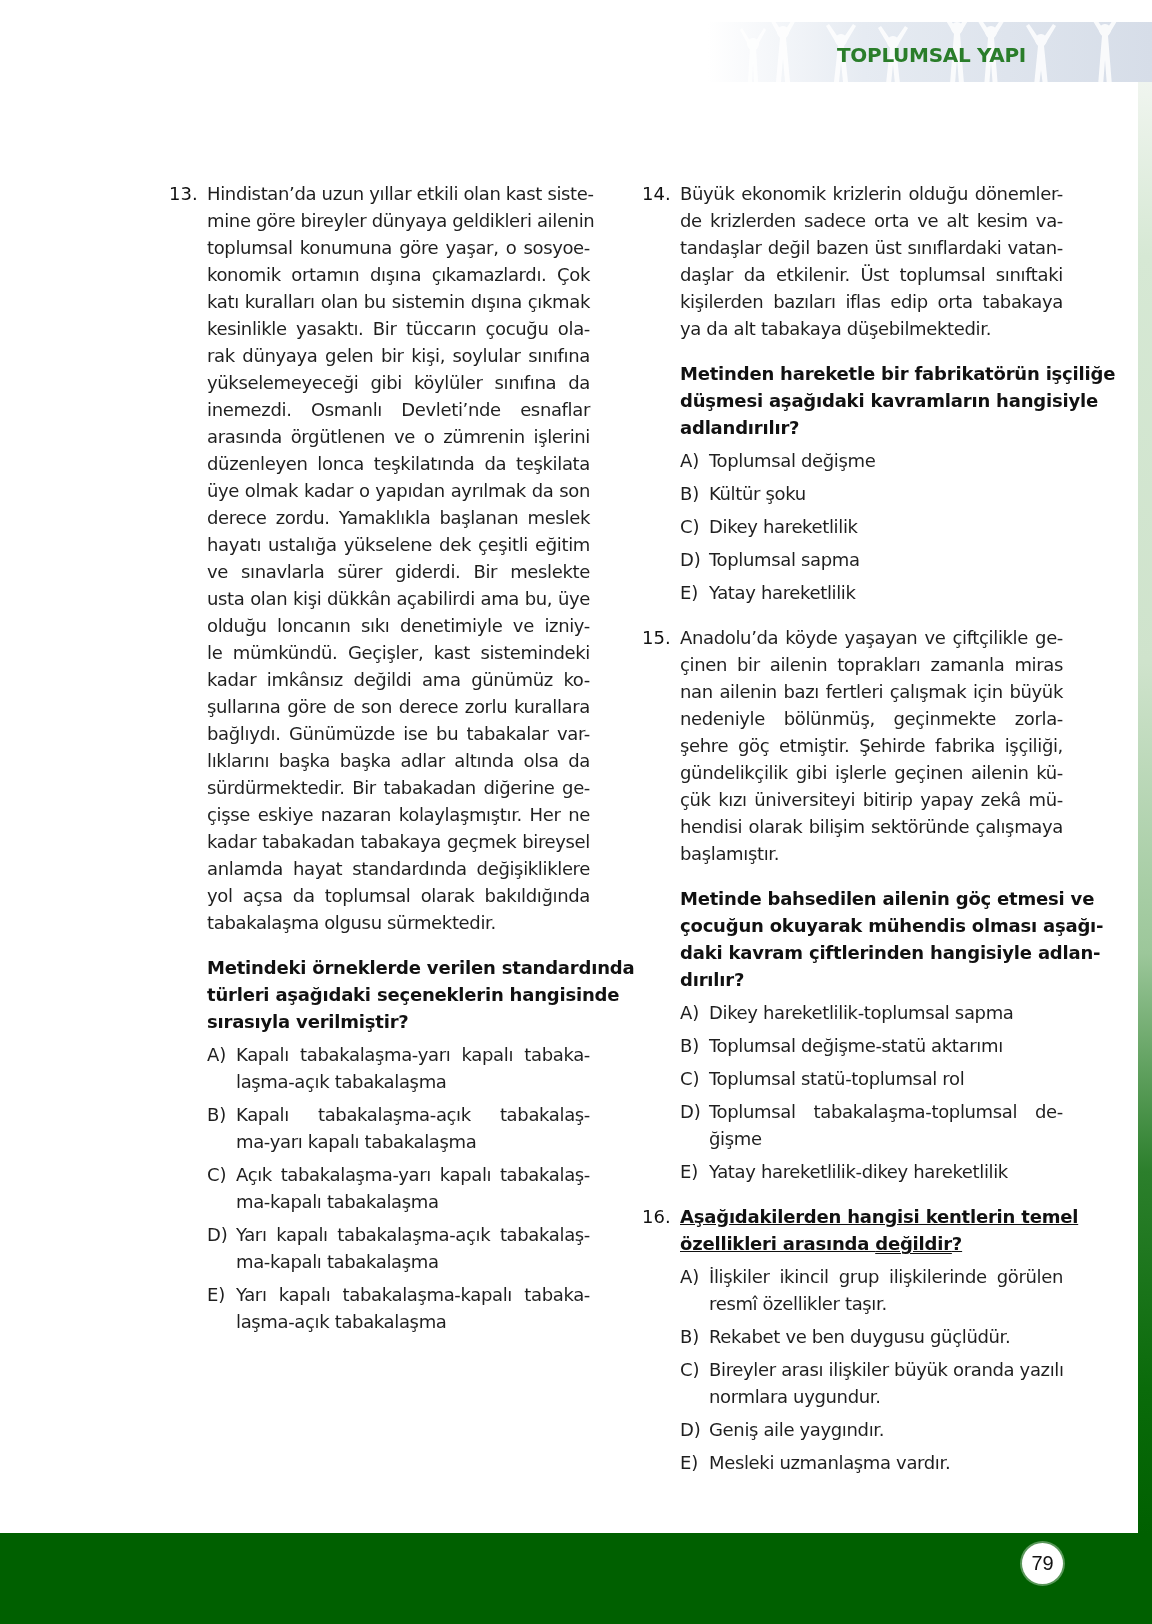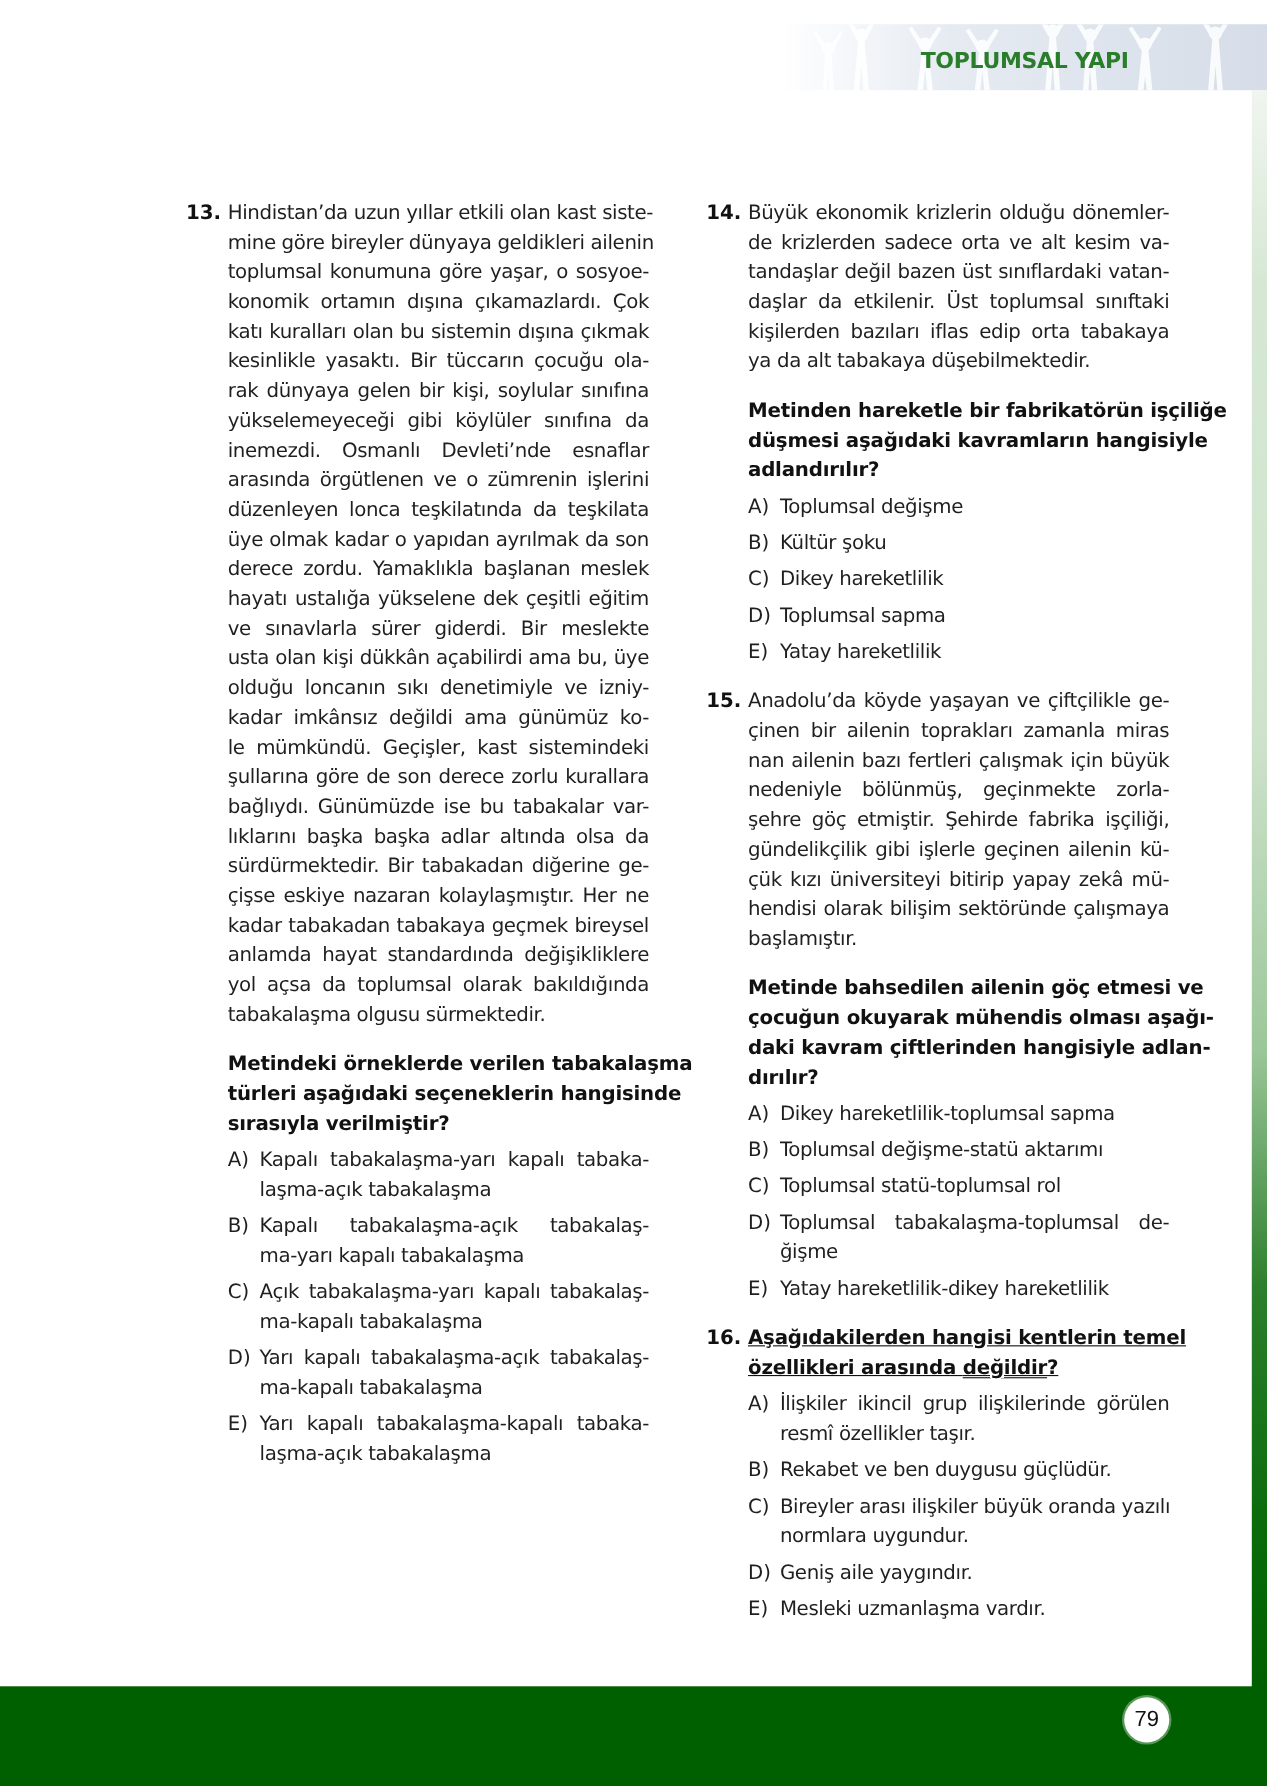--- a/index.html
+++ b/index.html
@@ -34,21 +34,21 @@
     box-shadow: 0 0 0 2px rgba(255,255,255,0.35);
     display: flex; align-items: center; justify-content: center;
     font-family: "Liberation Sans", sans-serif; font-size: 20px; color: #111;
   }
   .col { position: absolute; top: 180px; }
   .col-left { left: 167px; width: 423px; }
   .col-right { left: 640px; width: 423px; }
   .question { position: relative; padding-left: 40px; margin-bottom: 18px; }
   .qnum {
     position: absolute; left: 2px; top: 0;
-    font-weight: bold; font-size: 18px; line-height: 27px; color: #111;
+    font-weight: normal; font-size: 18px; line-height: 27px; color: #111;
   }
   .line {
     display: block; font-size: 18px; line-height: 27px; height: 27px;
     text-align: justify; text-align-last: justify; white-space: nowrap;
     letter-spacing: -0.35px; word-spacing: 0px;
   }
   .line.last { text-align-last: left; }
   .stem { margin-top: 18px; margin-bottom: 6px; }
   .stem .line { color: #111; font-weight: 600; letter-spacing: -0.2px; }
   .stem .line { font-weight: bold; }
@@ -118,34 +118,34 @@
         <span class="line">yükselemeyeceği gibi köylüler sınıfına da</span>
         <span class="line">inemezdi. Osmanlı Devleti’nde esnaflar</span>
         <span class="line">arasında örgütlenen ve o zümrenin işlerini</span>
         <span class="line">düzenleyen lonca teşkilatında da teşkilata</span>
         <span class="line">üye olmak kadar o yapıdan ayrılmak da son</span>
         <span class="line">derece zordu. Yamaklıkla başlanan meslek</span>
         <span class="line">hayatı ustalığa yükselene dek çeşitli eğitim</span>
         <span class="line">ve sınavlarla sürer giderdi. Bir meslekte</span>
         <span class="line">usta olan kişi dükkân açabilirdi ama bu, üye</span>
         <span class="line">olduğu loncanın sıkı denetimiyle ve izniy-</span>
+        <span class="line">le mümkündü. Geçişler, kast sistemindeki</span>
         <span class="line">kadar imkânsız değildi ama günümüz ko-</span>
-        <span class="line">le mümkündü. Geçişler, kast sistemindeki</span>
         <span class="line">şullarına göre de son derece zorlu kurallara</span>
         <span class="line">bağlıydı. Günümüzde ise bu tabakalar var-</span>
         <span class="line">lıklarını başka başka adlar altında olsa da</span>
         <span class="line">sürdürmektedir. Bir tabakadan diğerine ge-</span>
         <span class="line">çişse eskiye nazaran kolaylaşmıştır. Her ne</span>
         <span class="line">kadar tabakadan tabakaya geçmek bireysel</span>
         <span class="line">anlamda hayat  standardında değişikliklere</span>
         <span class="line">yol açsa da toplumsal olarak bakıldığında</span>
         <span class="line last">tabakalaşma olgusu sürmektedir.</span>
       </div>
     <div class="stem">
-        <span class="line">Metindeki örneklerde verilen tabakalaşma</span>
+        <span class="line">Metindeki örneklerde verilen standardında</span>
         <span class="line">türleri aşağıdaki seçeneklerin hangisinde</span>
         <span class="line last">sırasıyla verilmiştir?</span>
       </div>
     <div>
         <div class="opt">
           <span class="opt-letter">A)</span>
           <div>
             <span class="line">Kapalı tabakalaşma-yarı kapalı tabaka-</span>
             <span class="line last">laşma-açık tabakalaşma</span>
           </div>

